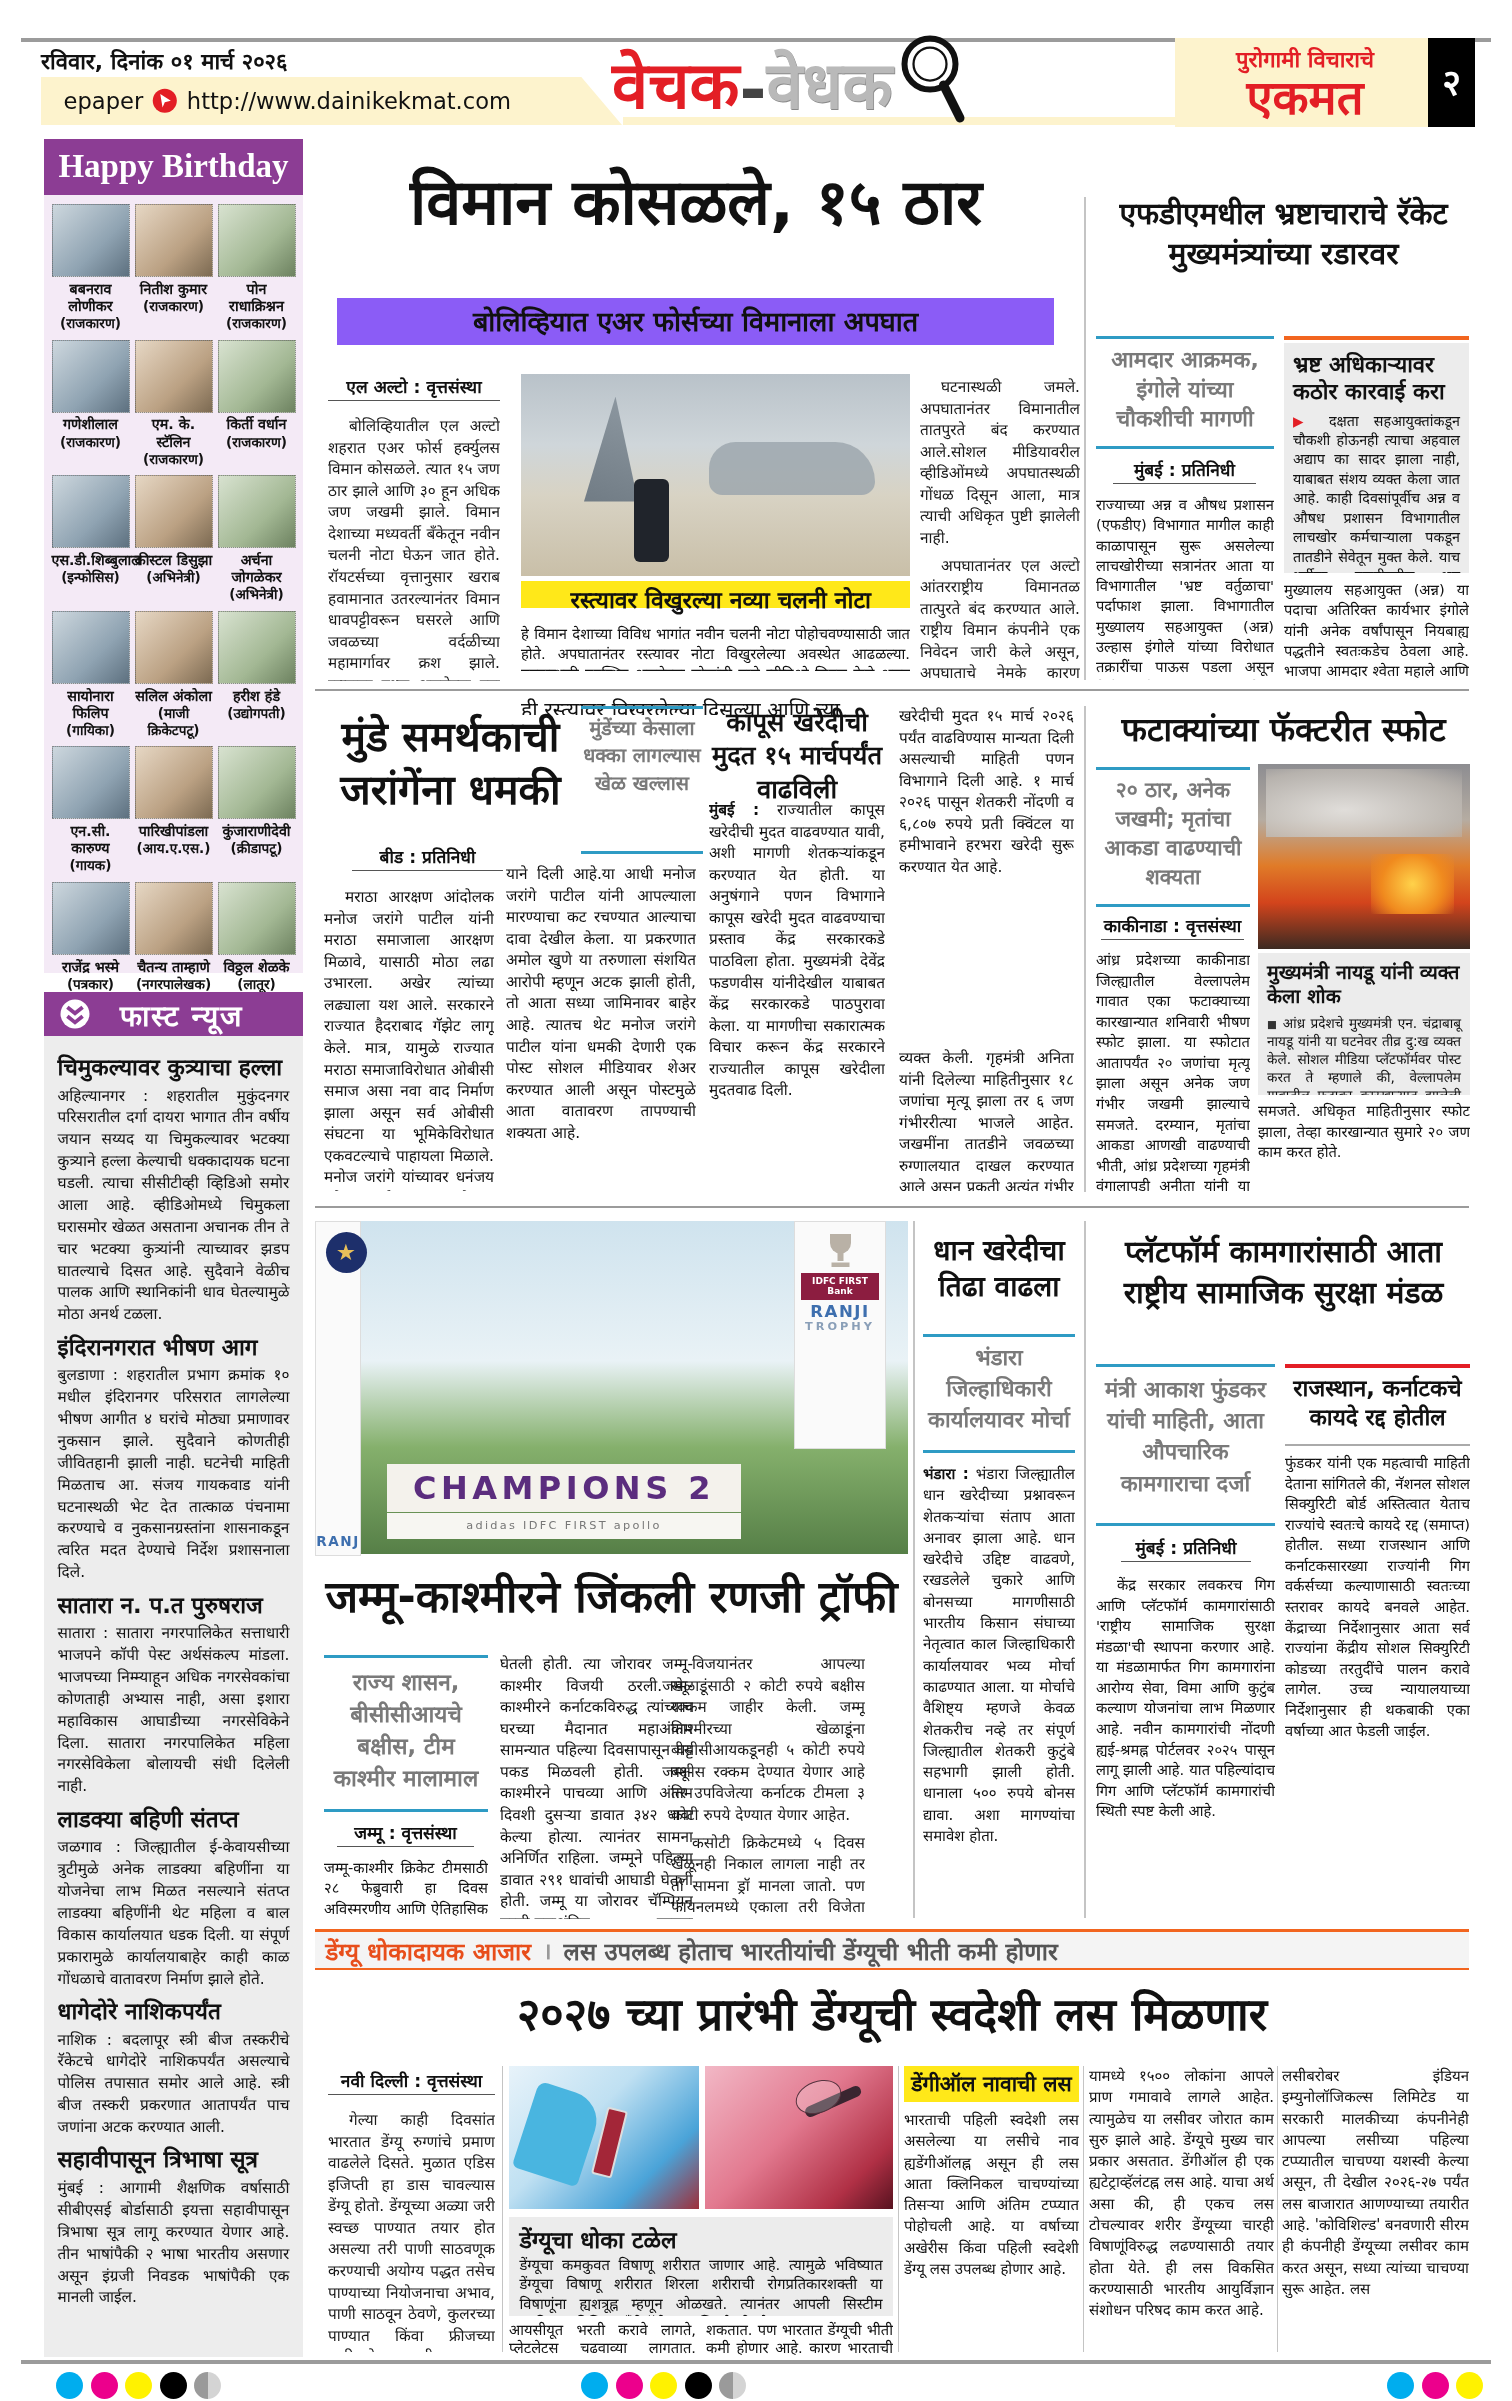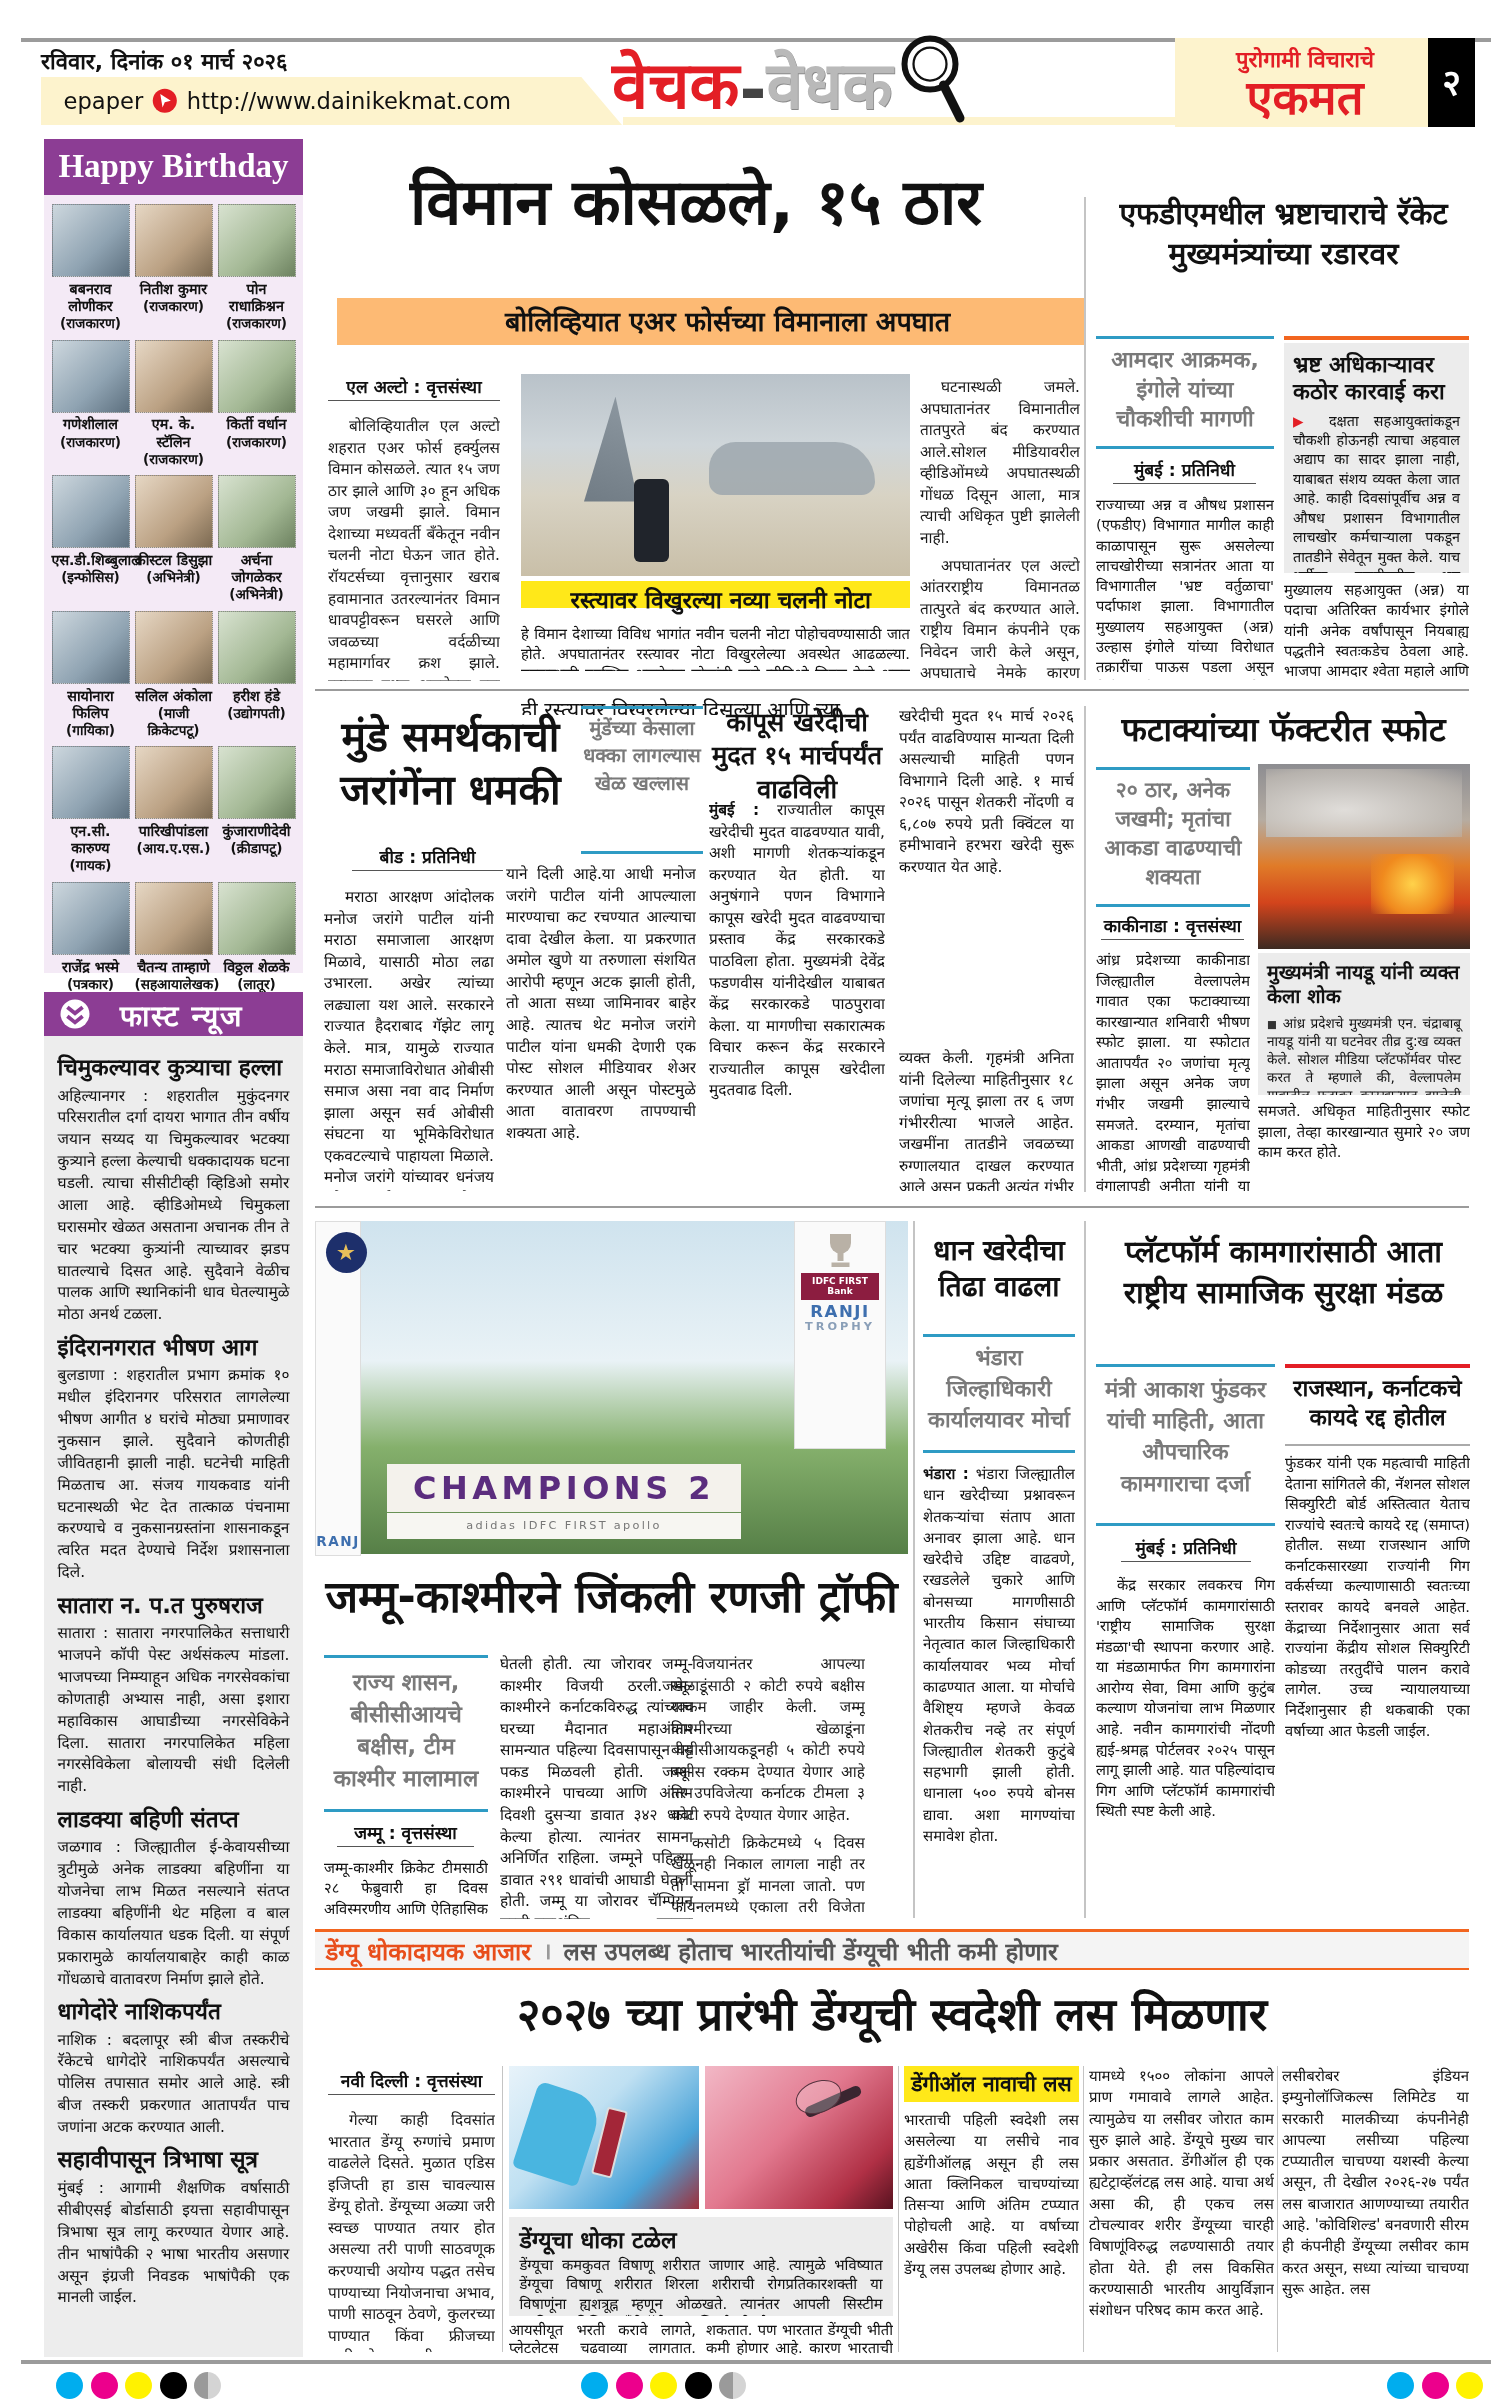--- a/index.html
+++ b/index.html
@@ -10,21 +10,21 @@
   .c{text-align:center;}
   .b{font-weight:bold;}
   .rule{background:#2e9bc4;}
   .gline{background:#9b9b9b;}
   .vline{background:#c4c4c4;}
   .grayhead{color:#7a7a7a;font-weight:bold;text-align:center;}
   .byline{font-weight:bold;text-align:center;border-bottom:1.5px solid #555;padding-bottom:2.3px;font-size:17.3px;}
   .body-txt{font-size:15.4px;line-height:1.40;color:#1a1a1a;}
   .body-txt p{margin:0 0 6px 0;text-indent:21px;}
   .cream{background:#fdf3cd;}
-  .yellow{background:#fdba74;padding-left:32px;}
+  .yellow{background:#8b5cf6;}
   .hlyellow{background:#ffe819;}
   .graybox{background:#ececec;}
   
   .logo-red{color:#e31e25;}
   .logo-gray{color:#b9b9b9;text-shadow:0.8px 0.8px 0 #8a8a8a;}
   
   .bd-panel{background:#f4eaf6;}
   .bd-head{background:#8c3d94;color:#fff;font-family:"Liberation Serif","DejaVu Serif",serif;font-weight:bold;font-size:33px;text-align:center;line-height:54px;}
   .bd-grid{display:flex;flex-wrap:wrap;justify-content:space-between;padding:9px 7.5px 0 7.5px;}
   .bd-cell{width:78px;margin-bottom:7.5px;}
@@ -166,21 +166,21 @@
         <div class="bd-role">(क्रीडापटू)</div>
       </div>
     <div class="bd-cell">
         <div class="bd-photo"></div>
         <div class="bd-name">राजेंद्र भस्मे</div>
         <div class="bd-role">(पत्रकार)</div>
       </div>
     <div class="bd-cell">
         <div class="bd-photo"></div>
         <div class="bd-name">चैतन्य ताम्हाणे</div>
-        <div class="bd-role">(सहआयालेखक)</div>
+        <div class="bd-role">(नगरपालेखक)</div>
       </div>
     <div class="bd-cell">
         <div class="bd-photo"></div>
         <div class="bd-name">विठ्ठल शेळके</div>
         <div class="bd-role">(लातूर)</div>
       </div>
   </div>
   <div style="display:flex;align-items:center;justify-content:center;gap:10.5px;margin-top:1.5px;">
     <span style="font-size:33px;color:#e07b9d;">❀✿</span>
     <span class="bd-greet c">

